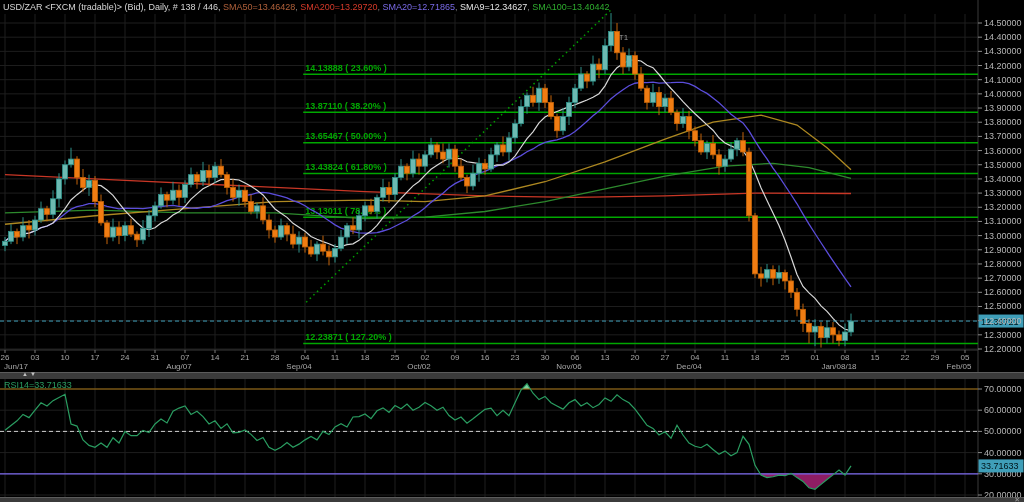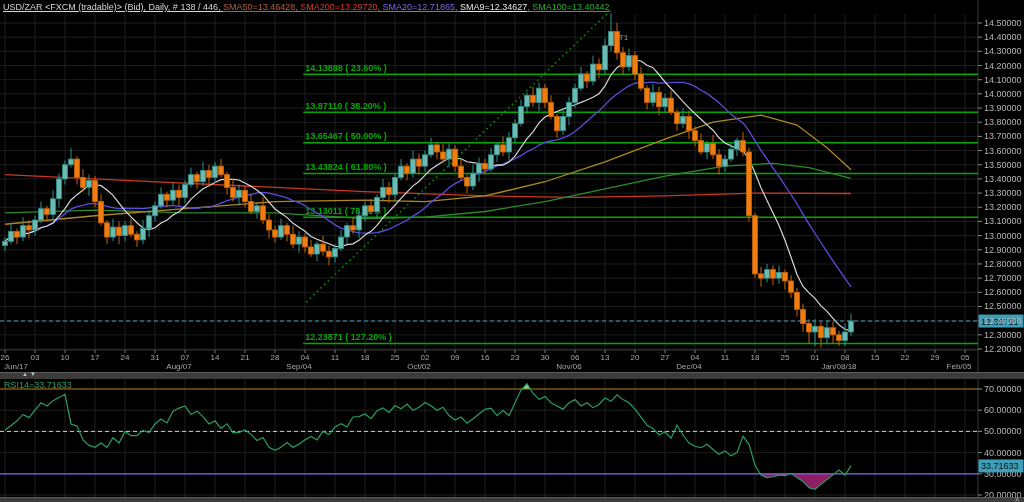--- a/index.html
+++ b/index.html
@@ -1,21 +1,21 @@
 <!DOCTYPE html>
 <html><head>
 <meta charset="utf-8">
 <style>
   html,body{margin:0;padding:0;background:#000;width:1024px;height:502px;overflow:hidden;
     font-family:"Liberation Sans",sans-serif;}
   #stage{position:relative;width:1024px;height:502px;background:#000;}
   #main-svg{position:absolute;left:0;top:0;}
   #rsi-svg{position:absolute;left:0;top:379px;}
   #chart-title{position:absolute;left:3px;top:2px;font-size:9px;letter-spacing:0;white-space:nowrap;}
-  #chart-title span{margin:0;text-decoration:underline;}
+  #chart-title span{margin:0;}
   .sep{position:absolute;left:0;width:1024px;background:#3b3b3b;border-top:1px solid #5c5c5c;box-sizing:border-box;}
   #sep-main{top:372px;height:7px;}
   #sep-bottom{top:497px;height:5px;}
   .collapse-btns{position:absolute;left:22px;top:-2px;color:#c0c0c0;font-size:6px;line-height:6px;letter-spacing:2px;cursor:pointer;}
   #close-glyph{position:absolute;right:4px;top:-2px;color:#9a9a9a;font-size:7px;line-height:7px;cursor:pointer;}
   text{font-family:"Liberation Sans",sans-serif;}
 </style>
 </head>
 <body>
 

